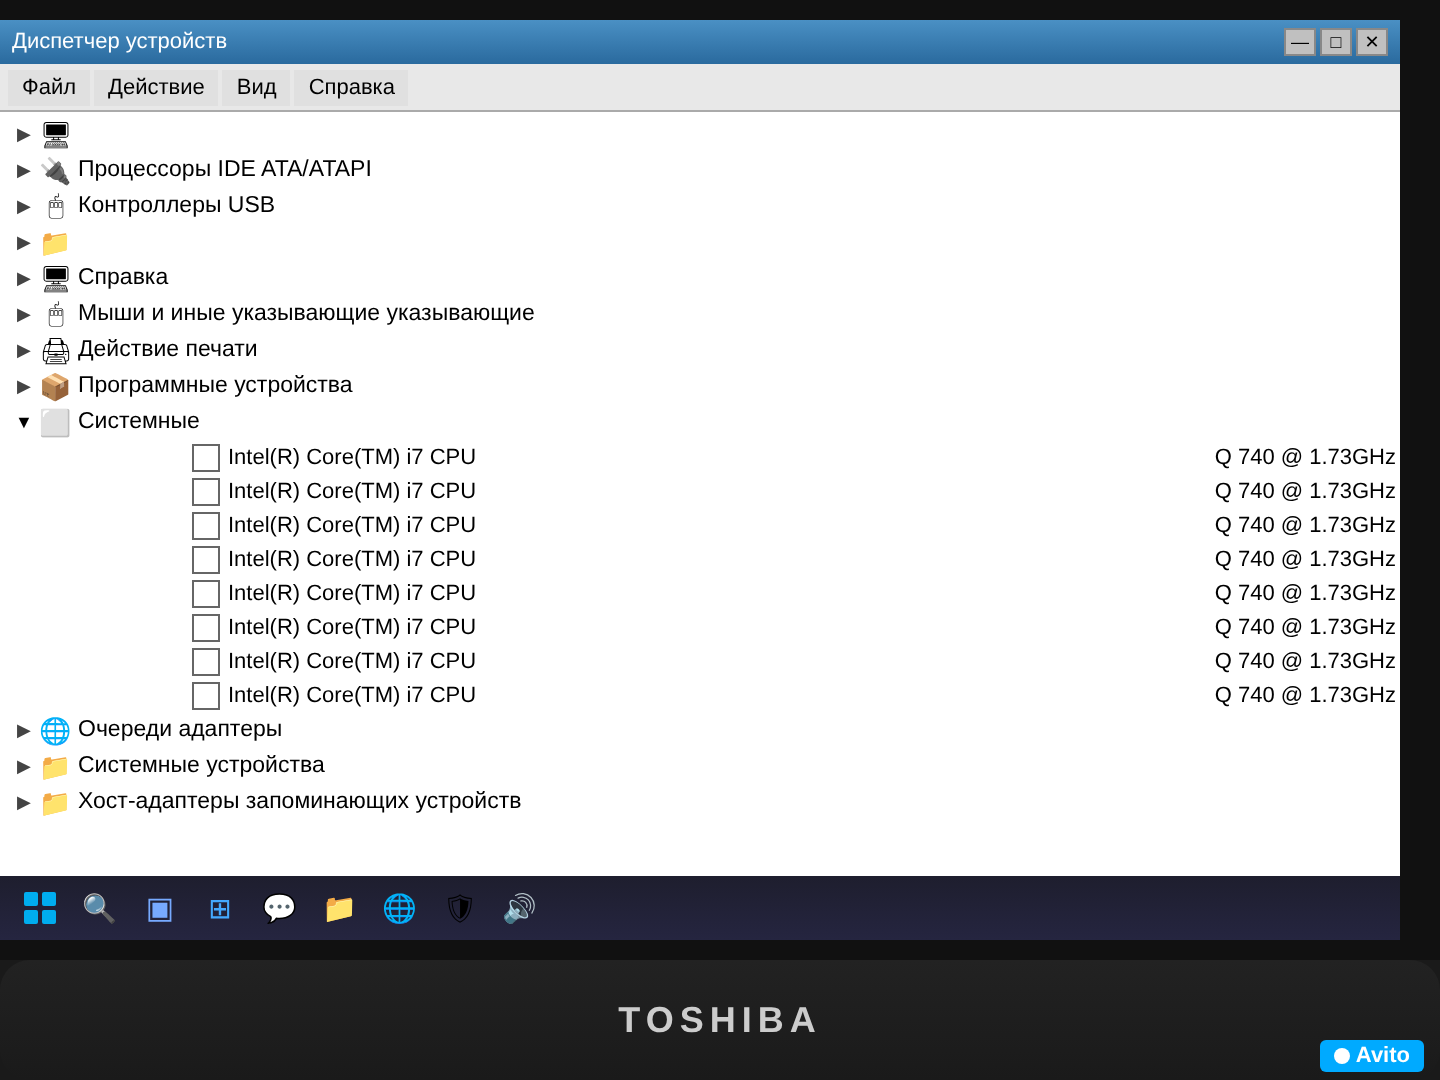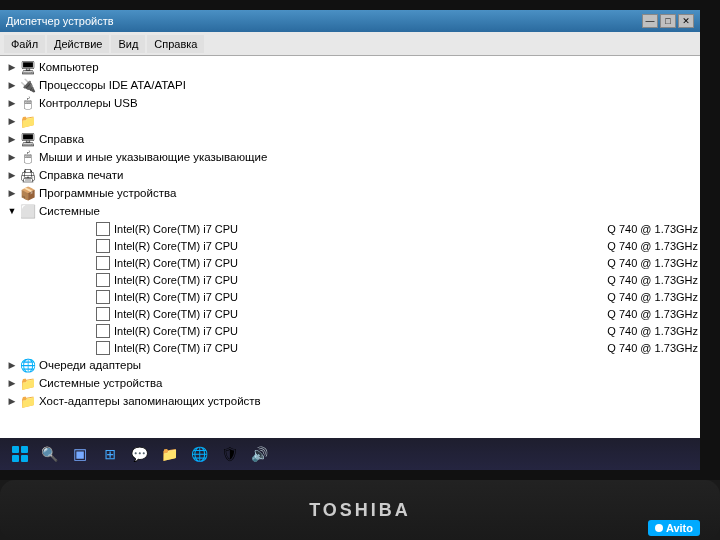--- a/index.html
+++ b/index.html
@@ -206,21 +206,21 @@
       font-size: 18px;
       font-weight: bold;
       letter-spacing: 3px;
       font-family: Arial, sans-serif;
     }
 
     
     .avito-badge {
       position: absolute;
       bottom: 4px;
-      right: 20px;
+      right: 8px;
       background: #00aaff;
       color: white;
       font-size: 11px;
       font-weight: bold;
       padding: 2px 7px;
       border-radius: 3px;
       display: flex;
       align-items: center;
       gap: 3px;
     }
@@ -273,21 +273,20 @@
         <span class="dm-toolbar-btn">Действие</span>
         <span class="dm-toolbar-btn">Вид</span>
         <span class="dm-toolbar-btn">Справка</span>
       </div>
 
       <div class="dm-content">
 
         <div class="tree-item indent-0">
           <span class="tree-chevron">▶</span>
           <span class="tree-icon">🖥</span>
-          <span class="tree-label">Компьютер</span>
         </div>
         <div class="tree-item indent-0">
           <span class="tree-chevron">▶</span>
           <span class="tree-icon">🔌</span>
           <span class="tree-label">Процессоры IDE ATA/ATAPI</span>
         </div>
         <div class="tree-item indent-0">
           <span class="tree-chevron">▶</span>
           <span class="tree-icon">🖱</span>
           <span class="tree-label">Контроллеры USB</span>
@@ -302,21 +301,21 @@
           <span class="tree-label">Справка</span>
         </div>
         <div class="tree-item indent-0">
           <span class="tree-chevron">▶</span>
           <span class="tree-icon">🖱</span>
           <span class="tree-label">Мыши и иные указывающие указывающие</span>
         </div>
         <div class="tree-item indent-0">
           <span class="tree-chevron">▶</span>
           <span class="tree-icon">🖨</span>
-          <span class="tree-label">Справка печати</span>
+          <span class="tree-label">Действие печати</span>
         </div>
         <div class="tree-item indent-0">
           <span class="tree-chevron">▶</span>
           <span class="tree-icon">📦</span>
           <span class="tree-label">Программные устройства</span>
         </div>
 
         <div class="tree-item indent-0">
           <span class="tree-chevron expanded">▼</span>
           <span class="tree-icon">⬜</span>

